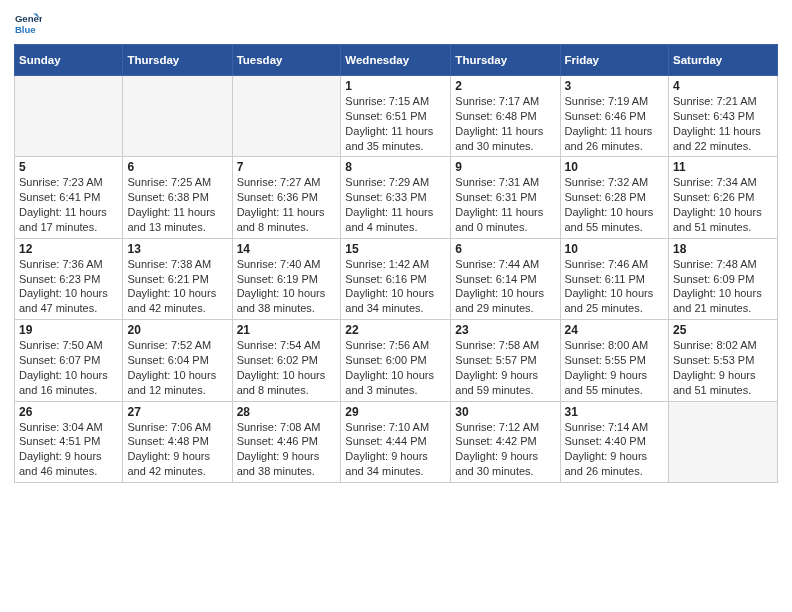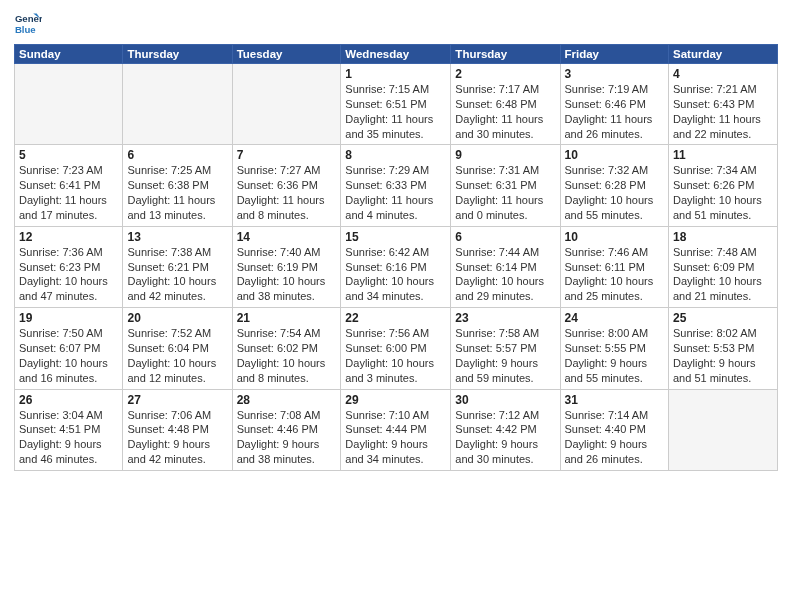--- a/index.html
+++ b/index.html
@@ -52,21 +52,21 @@
     .calendar {
       width: 100%;
       border-collapse: collapse;
       border: 1px solid #ccc;
     }
     .calendar th {
       background: #2a5298;
       color: #fff;
       font-size: 11.5px;
       font-weight: bold;
-      padding: 3px 4px;
+      padding: 9px 4px;
       text-align: left;
       border: 1px solid #3a62a8;
     }
     .calendar td {
       vertical-align: top;
       border: 1px solid #ccc;
       padding: 3px 4px;
       width: 113px;
       height: 80px;
       background: #fff;
@@ -223,21 +223,21 @@
           </td>
           <td>
             <span class="day-num">14</span>
             <div class="day-info">Sunrise: 7:40 AM
 Sunset: 6:19 PM
 Daylight: 10 hours
 and 38 minutes.</div>
           </td>
           <td>
             <span class="day-num">15</span>
-            <div class="day-info">Sunrise: 6:42 AM
+            <div class="day-info">Sunrise: 1:42 AM
 Sunset: 6:16 PM
 Daylight: 10 hours
 and 34 minutes.</div>
           </td>
           <td>
             <span class="day-num">6</span>
             <div class="day-info">Sunrise: 7:44 AM
 Sunset: 6:14 PM
 Daylight: 10 hours
 and 29 minutes.</div>

